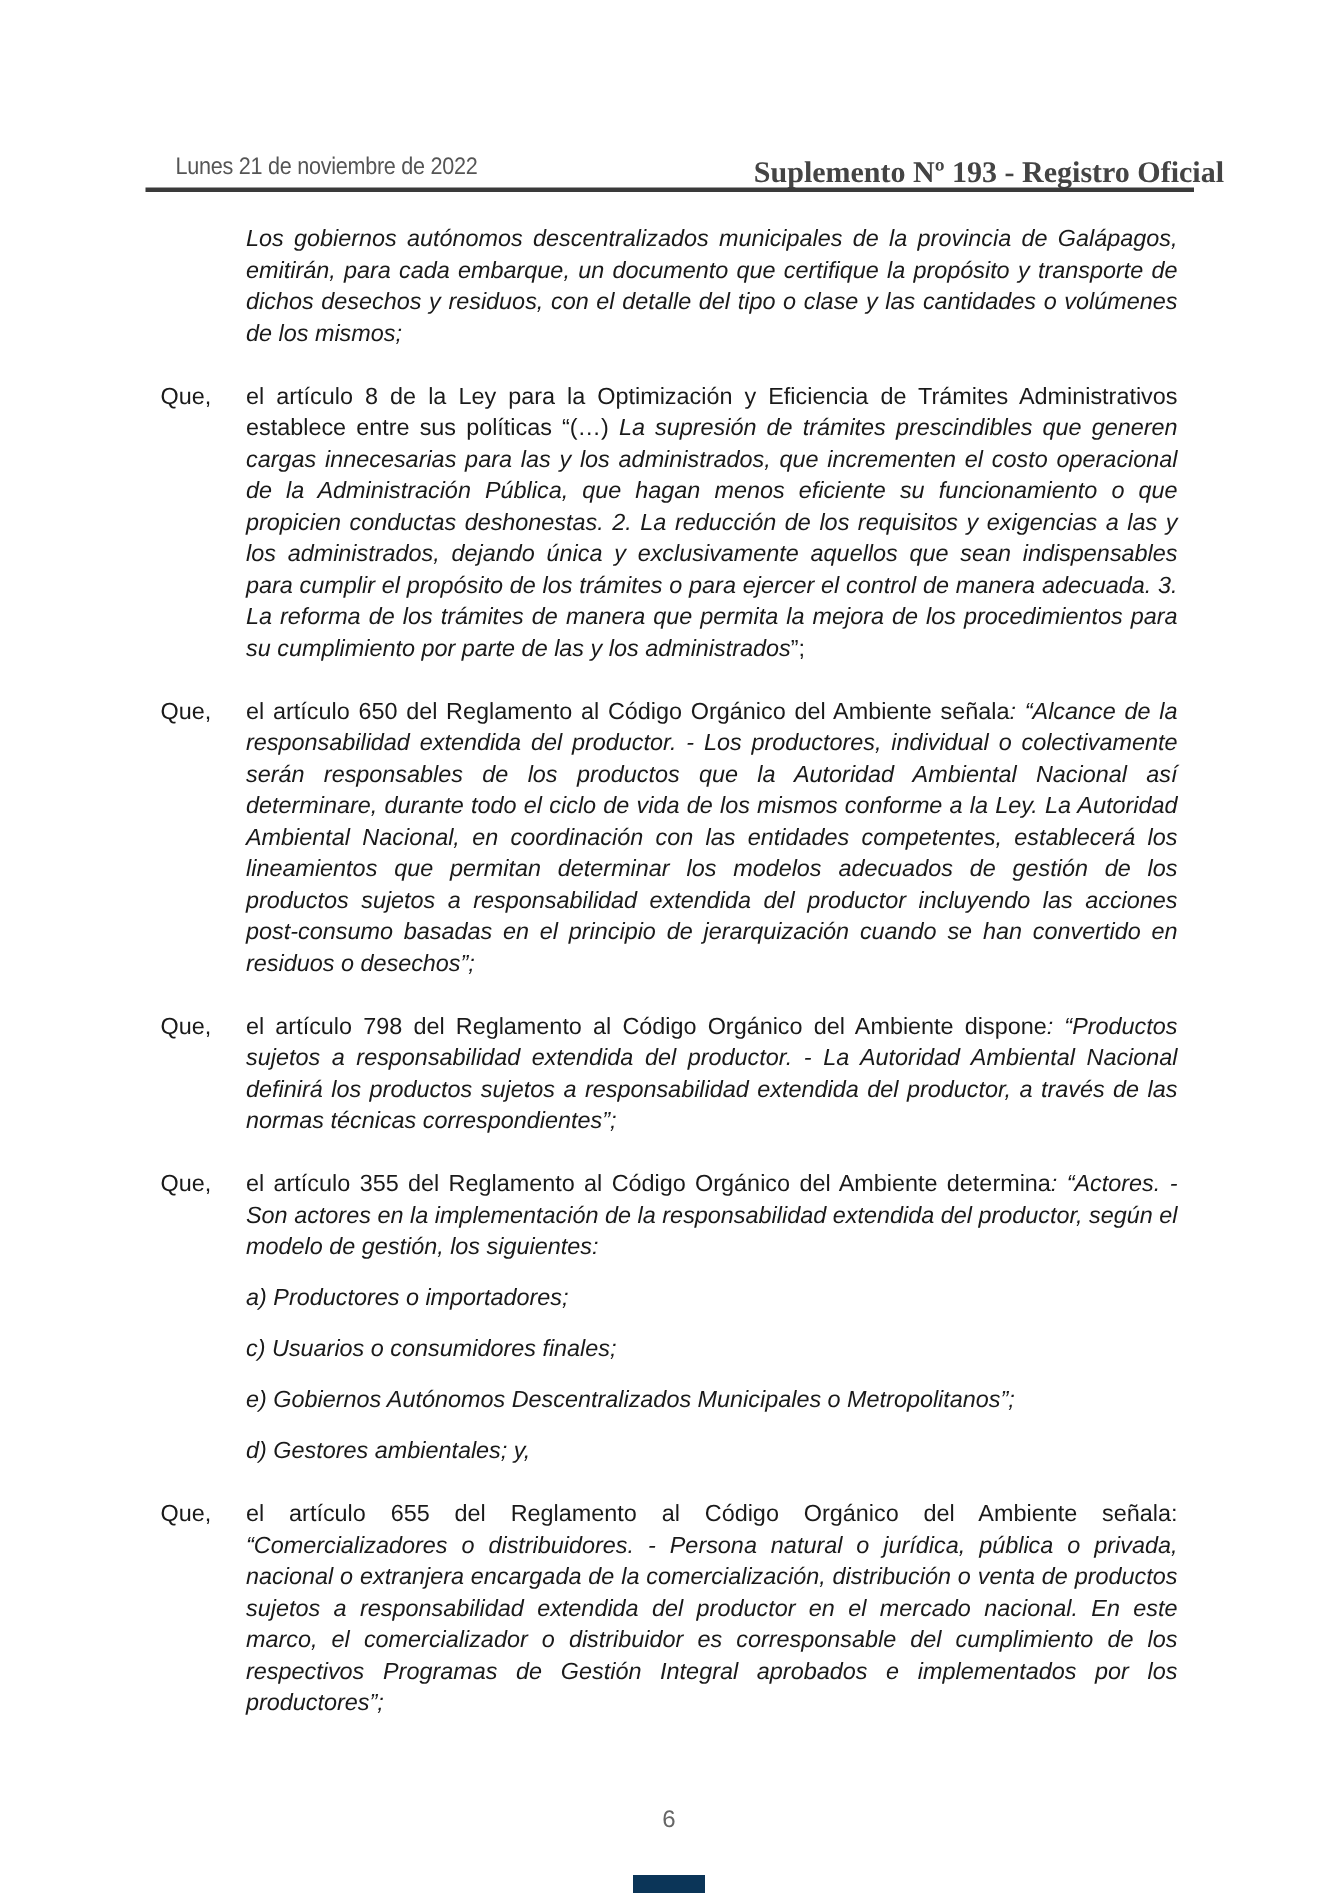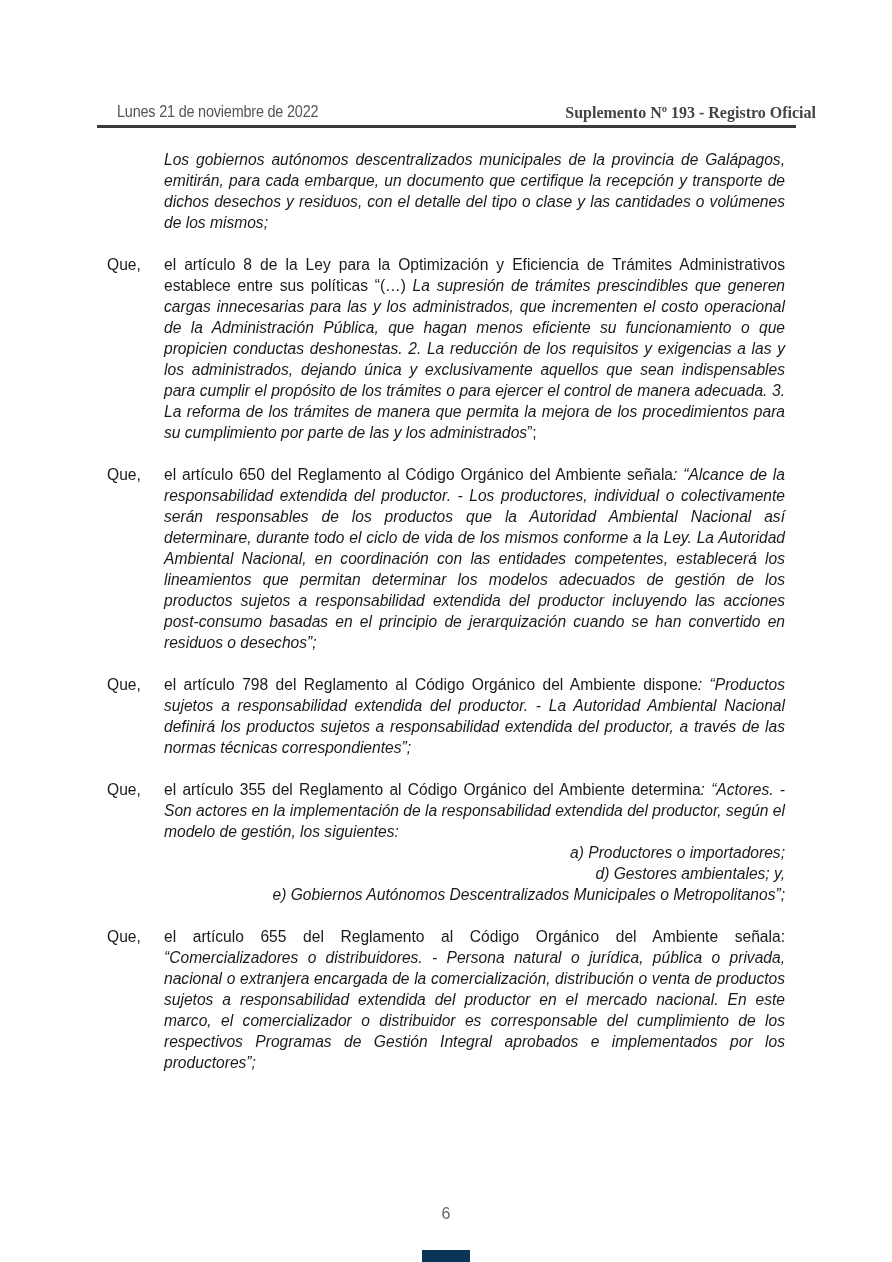--- a/index.html
+++ b/index.html
@@ -2,47 +2,47 @@
 <html><head>
 <meta charset="utf-8">
 <style>
   html, body { margin: 0; padding: 0; background: #ffffff; }
   body { width: 892px; height: 1262px; position: relative; overflow: hidden;
          font-family: "Liberation Sans", sans-serif; color: #1a1a1a; }
   .header { position: absolute; left: 97px; top: 103px; width: 699px; height: 22px; margin-left: 20px; }
   .header-date { position: absolute; left: 0; top: 0; font-family: "Liberation Sans", sans-serif;
                  font-size: 16px; color: #555; letter-spacing: -0.2px; transform: scaleX(0.9); transform-origin: left; }
   .header-pub { position: absolute; right: 0; top: 1px; font-family: "Liberation Serif", serif;
-                font-size: 16px; font-weight: bold; color: #444; }
+                font-size: 20px; font-weight: bold; color: #444; }
   .header-rule { position: absolute; left: 97px; top: 125px; width: 699px; height: 3px; background: #3a3a3a; }
 
   .content { position: absolute; left: 107px; top: 149px; width: 678px;
              font-size: 15.6px; line-height: 21px; }
   .para { position: relative; padding-left: 57px; margin-bottom: 21px; text-align: justify; }
   .para.plain { margin-bottom: 21px; }
   .que { position: absolute; left: 0; top: 0; font-weight: normal; }
   .it { font-style: italic; }
-  .list-line { display: block; text-align: right; }
+  .list-line { display: block; text-align: left; margin-top: 13px; }
 
   .page-number { position: absolute; left: 0; width: 892px; top: 1205px; text-align: center;
                  font-size: 16px; color: #666; }
   .footer-bar { position: absolute; left: 422px; top: 1250px; width: 48px; height: 12px; background: #0b3558; }
 </style>
 </head>
 <body>
 
 <div class="header">
   <span class="header-date">Lunes 21 de noviembre de 2022</span>
   <span class="header-pub">Suplemento Nº 193 - Registro Oficial</span>
 </div>
 <div class="header-rule"></div>
 
 <div class="content">
   <div class="para plain">
-    <span class="it">Los gobiernos autónomos descentralizados municipales de la provincia de Galápagos, emitirán, para cada embarque, un documento que certifique la recepción y transporte de dichos desechos y residuos, con el detalle del tipo o clase y las cantidades o volúmenes de los mismos;</span>
+    <span class="it">Los gobiernos autónomos descentralizados municipales de la provincia de Galápagos, emitirán, para cada embarque, un documento que certifique la propósito y transporte de dichos desechos y residuos, con el detalle del tipo o clase y las cantidades o volúmenes de los mismos;</span>
   </div>
 
   <div class="para">
     <span class="que">Que,</span>
     <span>el artículo 8 de la Ley para la Optimización y Eficiencia de Trámites Administrativos establece entre sus políticas “(…) </span><span class="it">La supresión de trámites prescindibles que generen cargas innecesarias para las y los administrados, que incrementen el costo operacional de la Administración Pública, que hagan menos eficiente su funcionamiento o que propicien conductas deshonestas.  2. La reducción de los requisitos y exigencias a las y los administrados, dejando única y exclusivamente aquellos que sean indispensables para cumplir el propósito de los trámites o para ejercer el control de manera adecuada. 3. La reforma de los trámites de manera que permita la mejora de los procedimientos para su cumplimiento por parte de las y los administrados</span><span>”;</span>
   </div>
 
   <div class="para">
     <span class="que">Que,</span>
     <span>el artículo 650 del Reglamento al Código Orgánico del Ambiente señala</span><span class="it">: “Alcance de la responsabilidad extendida del productor. - Los productores, individual o colectivamente serán responsables de los productos que la Autoridad Ambiental Nacional así determinare, durante todo el ciclo de vida de los mismos conforme a la Ley. La Autoridad Ambiental Nacional, en coordinación con las entidades competentes, establecerá los lineamientos que permitan determinar los modelos adecuados de gestión de los productos sujetos a responsabilidad extendida del productor incluyendo las acciones post-consumo basadas en el principio de jerarquización cuando se han convertido en residuos o desechos”;</span>
@@ -50,22 +50,23 @@
 
   <div class="para">
     <span class="que">Que,</span>
     <span>el artículo 798 del Reglamento al Código Orgánico del Ambiente dispone</span><span class="it">: “Productos sujetos a responsabilidad extendida del productor. - La Autoridad Ambiental Nacional definirá los productos sujetos a responsabilidad extendida del productor, a través de las normas técnicas correspondientes”;</span>
   </div>
 
   <div class="para">
     <span class="que">Que,</span>
     <span>el artículo 355 del Reglamento al Código Orgánico del Ambiente determina</span><span class="it">: “Actores. - Son actores en la implementación de la responsabilidad extendida del productor, según el modelo de gestión, los siguientes:</span>
     <span class="it list-line">a) Productores o importadores;</span>
+    <span class="it list-line">c) Usuarios o consumidores finales;</span>
+    <span class="it list-line">e) Gobiernos Autónomos Descentralizados Municipales o Metropolitanos”;</span>
     <span class="it list-line">d) Gestores ambientales; y,</span>
-    <span class="it list-line">e) Gobiernos Autónomos Descentralizados Municipales o Metropolitanos”;</span>
   </div>
 
   <div class="para">
     <span class="que">Que,</span>
     <span>el artículo 655 del Reglamento al Código Orgánico del Ambiente señala: </span><span class="it">“Comercializadores o distribuidores. - Persona natural o jurídica, pública o privada, nacional o extranjera encargada de la comercialización, distribución o venta de productos sujetos a responsabilidad extendida del productor en el mercado nacional. En este marco, el comercializador o distribuidor es corresponsable del cumplimiento de los respectivos Programas de Gestión Integral aprobados e implementados por los productores”;</span>
   </div>
 </div>
 
 <div class="page-number">6</div>
 <div class="footer-bar"></div>

